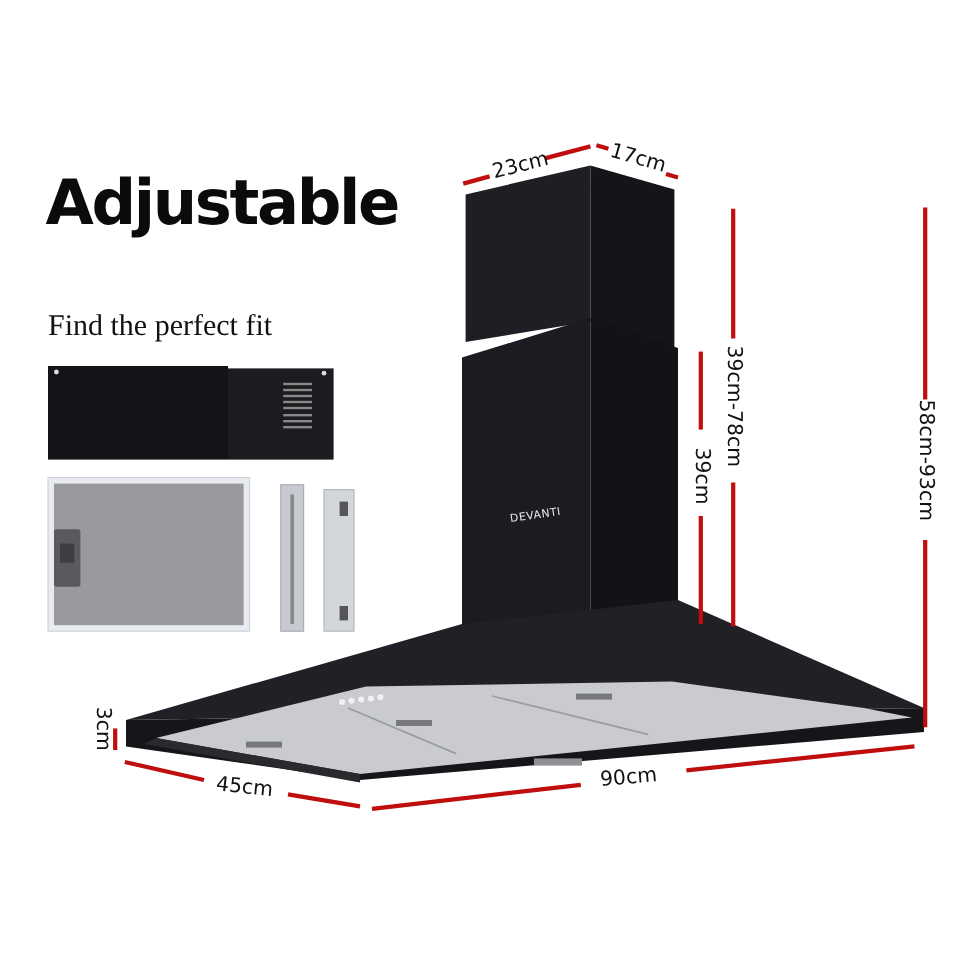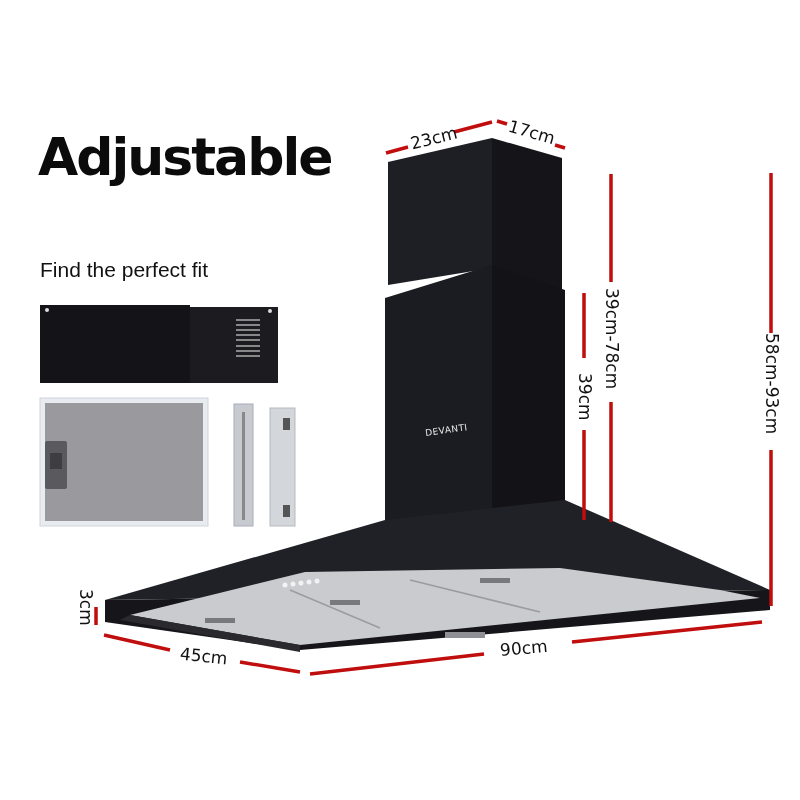--- a/index.html
+++ b/index.html
@@ -1,24 +1,24 @@
 <!DOCTYPE html>
 <html><head>
 <meta charset="utf-8">
 <style>
   html, body { margin: 0; padding: 0; background: #ffffff; }
   body { width: 800px; height: 800px; position: relative; overflow: hidden; font-family: "DejaVu Sans", sans-serif; }
   .title {
-    position: absolute; left: 38px; top: 128px;
+    position: absolute; left: 38px; top: 141px;
     font-family: "DejaVu Sans", sans-serif; font-weight: bold;
     font-size: 52px; line-height: 58px; color: #0b0b0b; letter-spacing: -2px;
   }
   .subtitle {
     position: absolute; left: 40px; top: 258px;
-    font-family: Liberation Sans, sans-serif; font-size: 21px; color: #111;
+    font-family: Liberation Serif, serif; font-size: 25px; color: #111;
   }
   .dim {
     position: absolute; font-family: "DejaVu Sans", sans-serif;
     font-size: 17px; color: #111; white-space: nowrap;
   }
   .vert { transform: rotate(90deg); transform-origin: left top; }
   svg { position: absolute; left: 0; top: 0; }
 </style>
 </head>
 <body>

